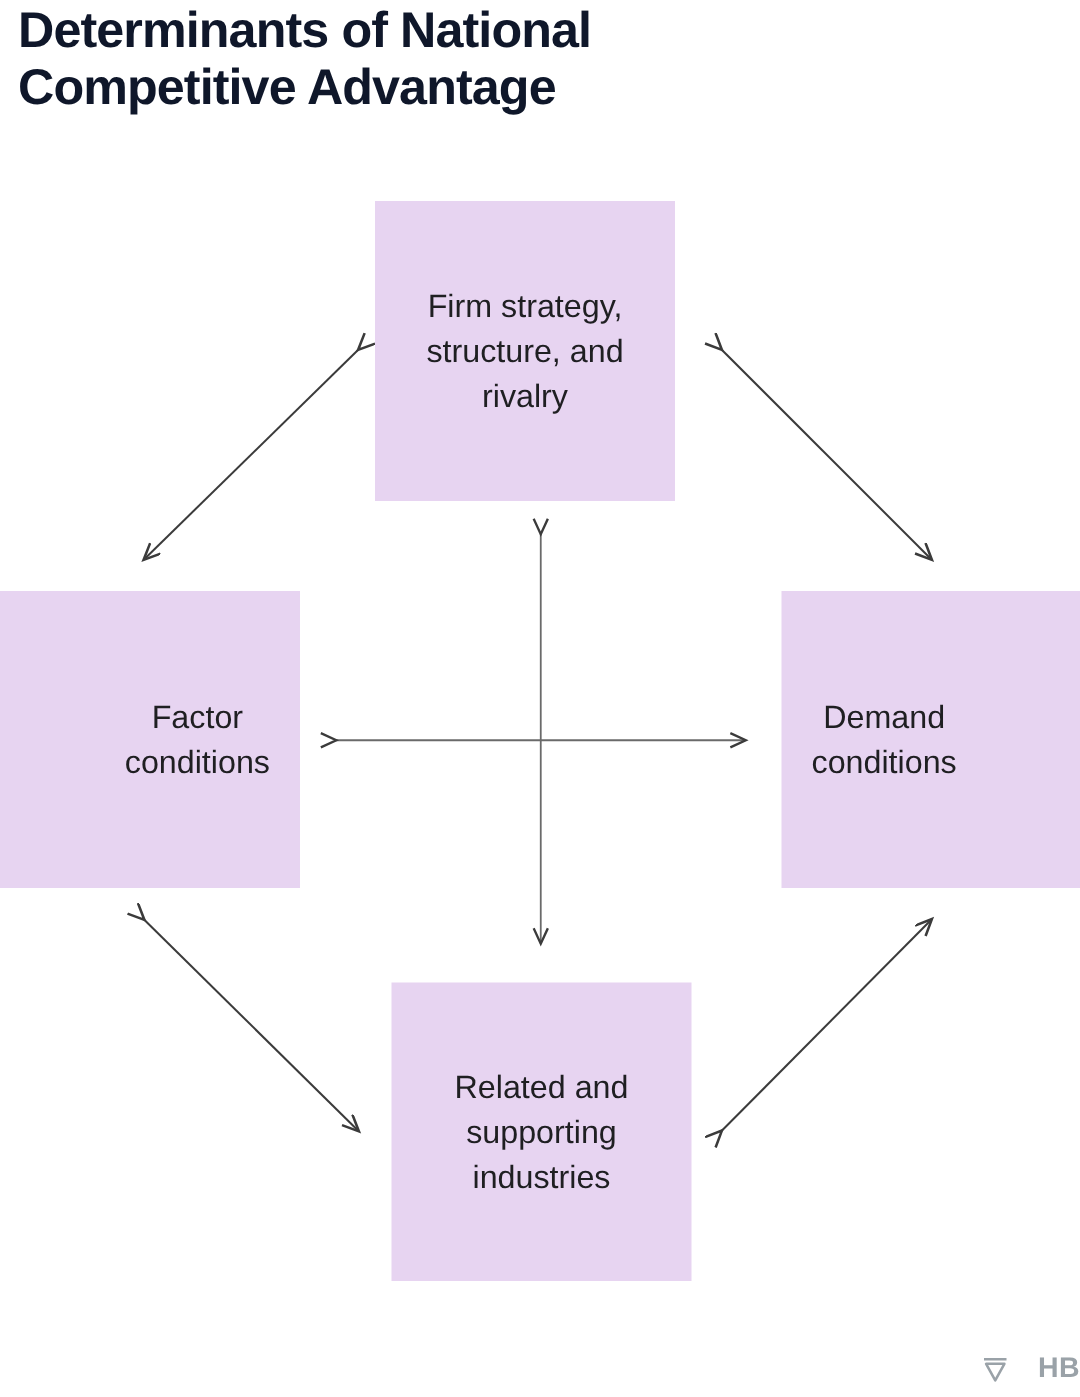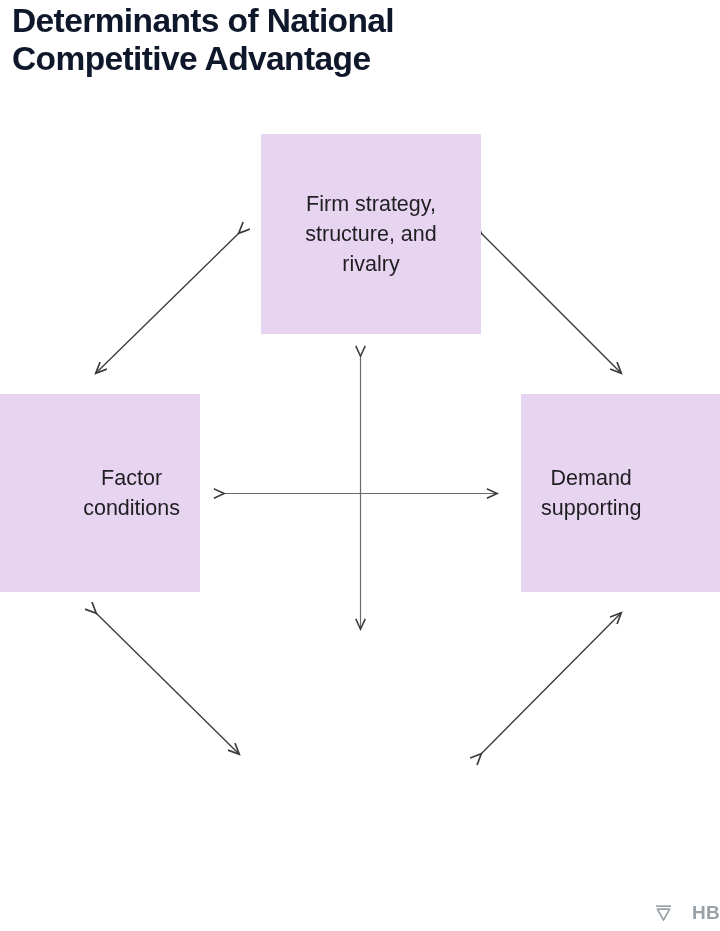--- a/index.html
+++ b/index.html
@@ -63,21 +63,21 @@
   }
   .node .label {
     font-size: 21.5px;
     line-height: 30px;
     color: #1f1f22;
     font-weight: 400;
     white-space: pre-line;
     font-family: "Liberation Sans", sans-serif;
   }
 
-  .node-firm   { left: 261px; top: 134px; width: 220px; height: 200px; }
+  .node-firm   { left: 250px; top: 134px; width: 200px; height: 200px; }
   .node-factor { left: -30px; top: 394px; width: 230px; height: 198px;
                  justify-content: flex-end; padding-right: 20px; }
   .node-demand { left: 521px; top: 394px; width: 230px; height: 198px;
                  justify-content: flex-start; padding-left: 20px; }
   .node-related{ left: 261px; top: 655px; width: 200px; height: 199px; }
 
   
   .hbr-logo {
     position: absolute;
     left: 655px;
@@ -147,23 +147,28 @@
 rivalry</span>
     </div>
 
     <div class="node node-factor">
       <span class="label">Factor
 conditions</span>
     </div>
 
     <div class="node node-demand">
       <span class="label">Demand
-supporting</span>
+conditions</span>
     </div>
 
+    <div class="node node-related">
+      <span class="label">Related and
+supporting
+industries</span>
+    </div>
 
   </div>
 
   <div class="hbr-logo">
     <svg class="hbr-mark" width="17" height="19" viewBox="0 0 17 19">
       <line x1="1" y1="3.2" x2="16" y2="3.2" stroke="#9aa2a8" stroke-width="1.7"></line>
       <path d="M 2.4,6.2 L 14.6,6.2 L 8.5,17.2 Z" fill="none" stroke="#9aa2a8" stroke-width="1.7" stroke-linejoin="round"></path>
     </svg>
     <span class="hbr-text">HBR</span>
   </div>

